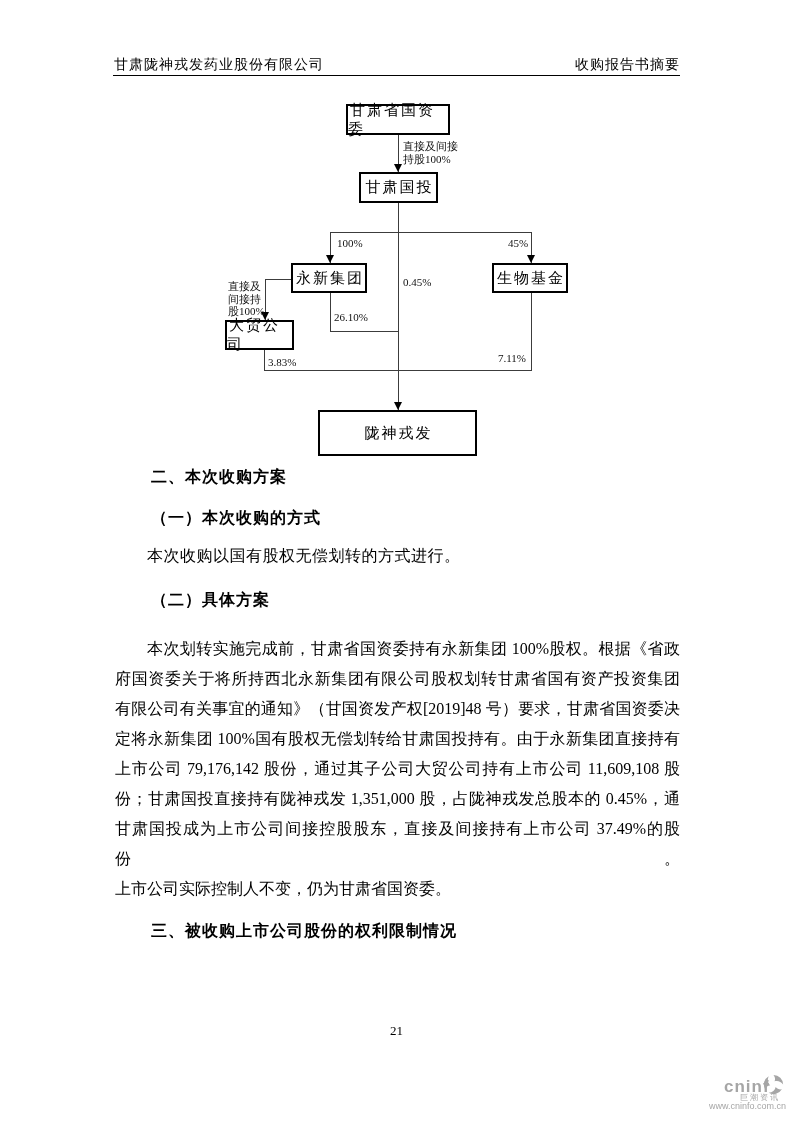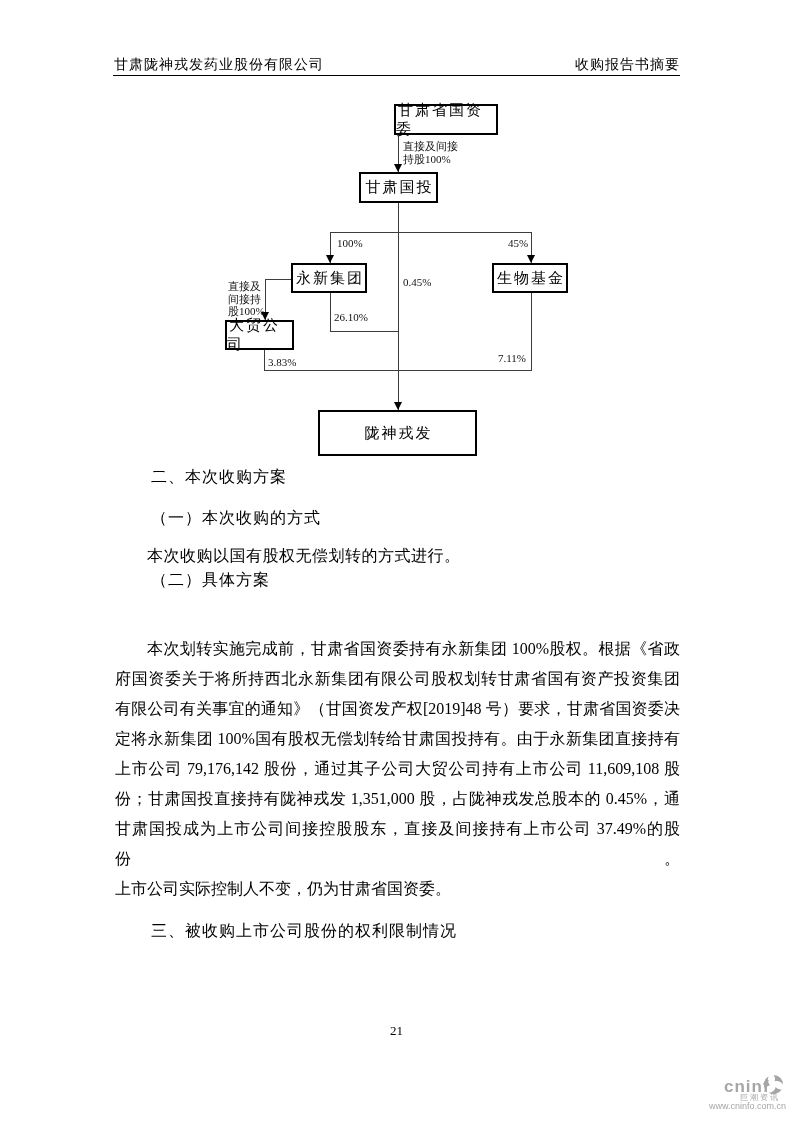--- a/index.html
+++ b/index.html
@@ -21,21 +21,21 @@
   }
   .dg-line  { position:absolute; background:#3c3c3c; }
   .dg-arrow {
     position:absolute; width:0; height:0;
     border-left:4px solid transparent; border-right:4px solid transparent;
     border-top:8px solid #000;
   }
   .dg-lbl { position:absolute; font-size:11px; line-height:13px; white-space:nowrap; color:#111; }
   
   .hx {
-    position:absolute; left:151px; font-size:16px; font-weight:normal;
+    position:absolute; left:151px; font-size:16px; font-weight:bold;
     font-family:"Liberation Sans","DejaVu Sans",sans-serif;
     letter-spacing:1px; white-space:nowrap;
   }
   .bodyline { position:absolute; left:147px; font-size:16px; letter-spacing:0.5px; white-space:nowrap; }
   .para {
     position:absolute; left:115px; width:565px;
     font-size:16px; line-height:30px;
   }
   .jl      { text-align:justify; text-align-last:justify; text-justify:inter-character; }
   .jl-last { text-align:justify; text-align-last:left; }
@@ -56,21 +56,21 @@
 <body>
 
 <div class="page">
 
   <div class="hdr-left">甘肃陇神戎发药业股份有限公司</div>
   <div class="hdr-right">收购报告书摘要</div>
   <div class="hdr-rule"></div>
 
   <div>
 
-    <div class="dg-box" style="left:346px; top:104px; width:104px; height:31px;margin-left:48px;">甘肃省国资委</div>
+    <div class="dg-box" style="left:346px; top:104px; width:104px; height:31px;">甘肃省国资委</div>
     <div class="dg-box" style="left:359px; top:172px; width:79px; height:31px;">甘肃国投</div>
     <div class="dg-box" style="left:291px; top:263px; width:76px; height:30px;">永新集团</div>
     <div class="dg-box" style="left:492px; top:263px; width:76px; height:30px;">生物基金</div>
     <div class="dg-box" style="left:225px; top:320px; width:69px; height:30px;">大贸公司</div>
     <div class="dg-box" style="left:318px; top:410px; width:159px; height:46px;">陇神戎发</div>
 
     <div class="dg-line" style="left:398px; top:135px; width:1px; height:37px;"></div>
     <div class="dg-line" style="left:398px; top:203px; width:1px; height:207px;"></div>
     <div class="dg-line" style="left:330px; top:232px; width:202px; height:1px;"></div>
     <div class="dg-line" style="left:330px; top:232px; width:1px; height:31px;"></div>
@@ -102,21 +102,21 @@
       <div>股100%</div>
     </div>
     <div class="dg-lbl" style="left:334px; top:311px;">26.10%</div>
     <div class="dg-lbl" style="left:268px; top:356px;">3.83%</div>
     <div class="dg-lbl" style="left:498px; top:352px;">7.11%</div>
   </div>
 
   <div class="hx" style="top:467px;">二、本次收购方案</div>
   <div class="hx" style="top:508px;">（一）本次收购的方式</div>
   <div class="bodyline" style="top:546px;">本次收购以国有股权无偿划转的方式进行。</div>
-  <div class="hx" style="top:570px;text-align:right;">（二）具体方案</div>
+  <div class="hx" style="top:590px;text-align:right;">（二）具体方案</div>
 
   <div class="para" style="top:634px;">
     <div class="jl indent">本次划转实施完成前，甘肃省国资委持有永新集团 100%股权。根据《省政</div>
     <div class="jl">府国资委关于将所持西北永新集团有限公司股权划转甘肃省国有资产投资集团</div>
     <div class="jl">有限公司有关事宜的通知》（甘国资发产权[2019]48 号）要求，甘肃省国资委决</div>
     <div class="jl">定将永新集团 100%国有股权无偿划转给甘肃国投持有。由于永新集团直接持有</div>
     <div class="jl">上市公司 79,176,142 股份，通过其子公司大贸公司持有上市公司 11,609,108 股</div>
     <div class="jl">份；甘肃国投直接持有陇神戎发 1,351,000 股，占陇神戎发总股本的 0.45%，通</div>
     <div class="jl">甘肃国投成为上市公司间接控股股东，直接及间接持有上市公司 37.49%的股份。</div>
     <div class="jl-last">上市公司实际控制人不变，仍为甘肃省国资委。</div>

